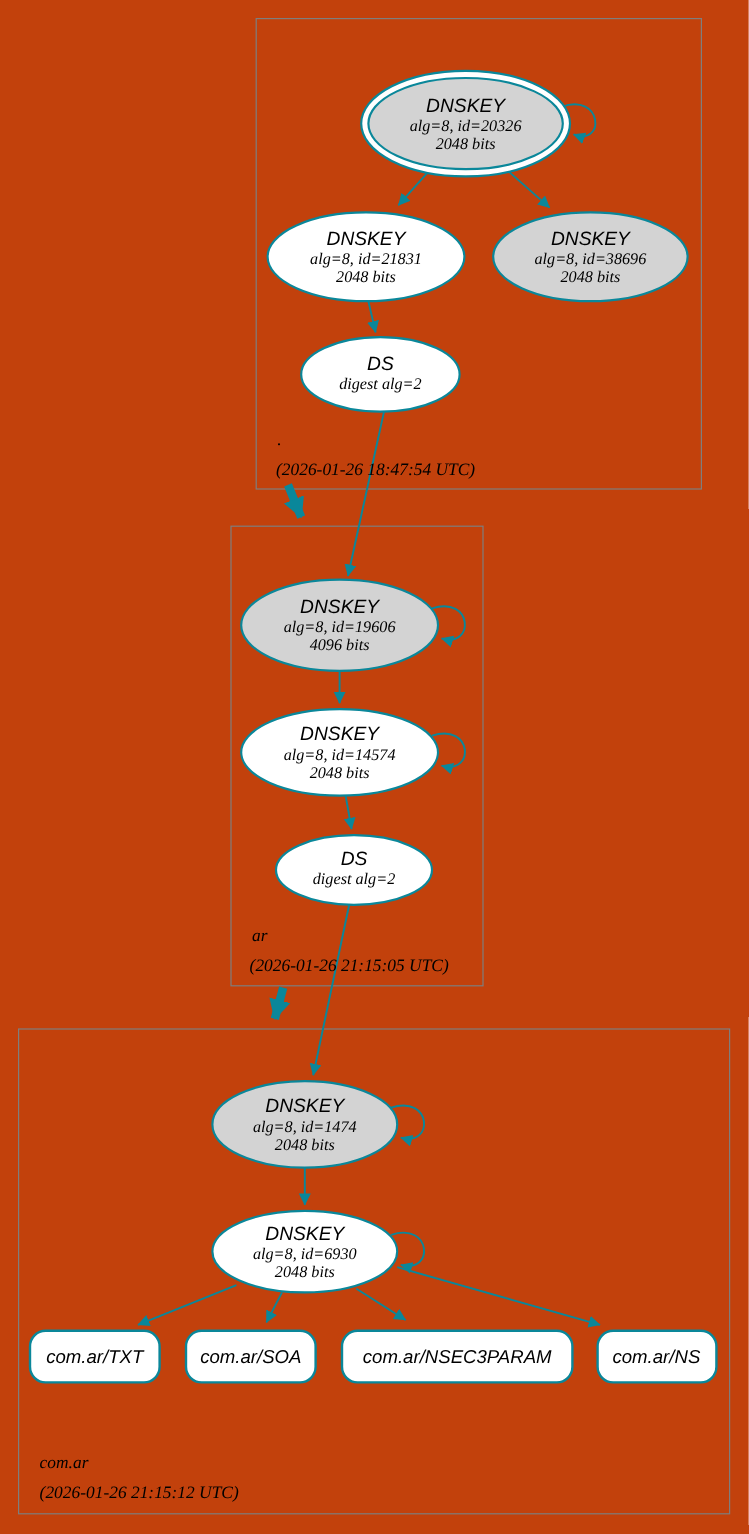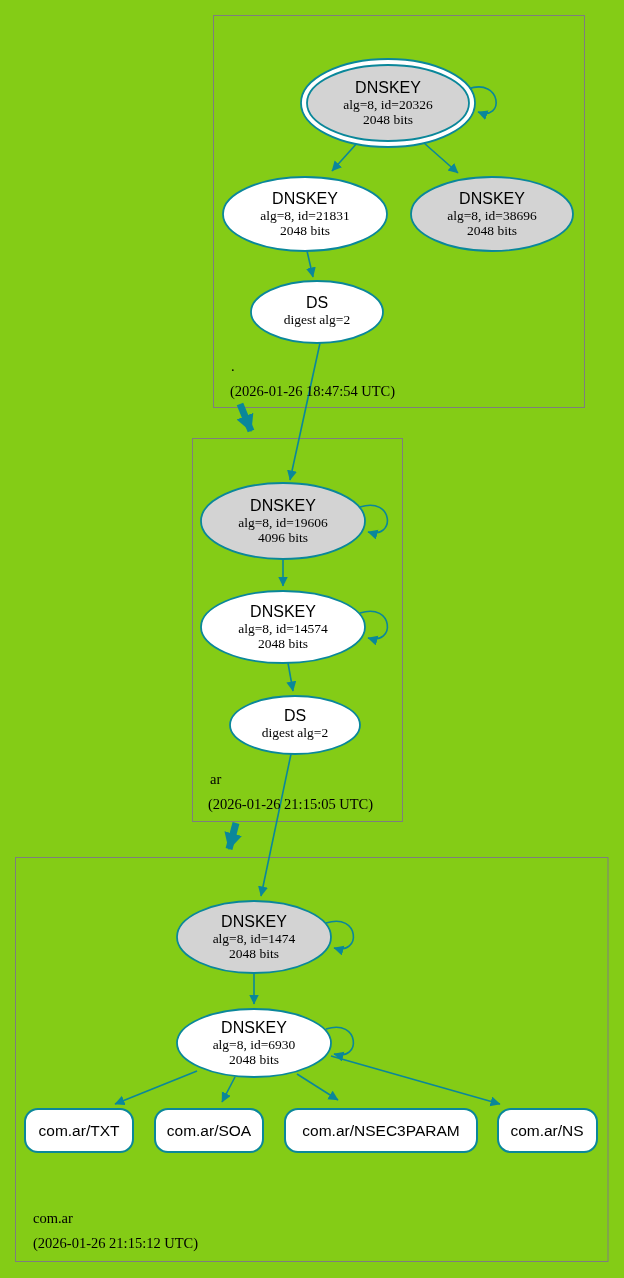--- a/index.html
+++ b/index.html
@@ -1,16 +1,16 @@
 <!DOCTYPE html>
 <html><head>
 <meta charset="utf-8">
 <style>
   html,body { margin:0; padding:0; background:#ffffff; }
-  #stage { position:relative; width:624px; height:1278px; background:#84cc16; overflow:hidden; }
+  #stage { position:relative; width:624px; height:1278px; background:#c2410c; overflow:hidden;font-style:italic; }
   svg { display:block; }
   .zone-box { fill:none; stroke:#7e7e7e; stroke-width:1; }
   .edge { stroke:#0a879a; stroke-width:1.6; fill:none; }
   .edge-thick { stroke:#0a879a; stroke-width:7; fill:none; }
   .node-ellipse { stroke:#0a879a; stroke-width:1.8; }
   .fill-ksk { fill:#d3d3d3; }
   .fill-plain { fill:#ffffff; }
   .rrset-rect { fill:#ffffff; stroke:#0a879a; stroke-width:2; }
   .t-title { font-family:"Liberation Sans", sans-serif; font-size:16px; fill:#000; text-anchor:middle; }
   .t-detail { font-family:"Liberation Serif", serif; font-size:13.5px; fill:#000; text-anchor:middle; }

